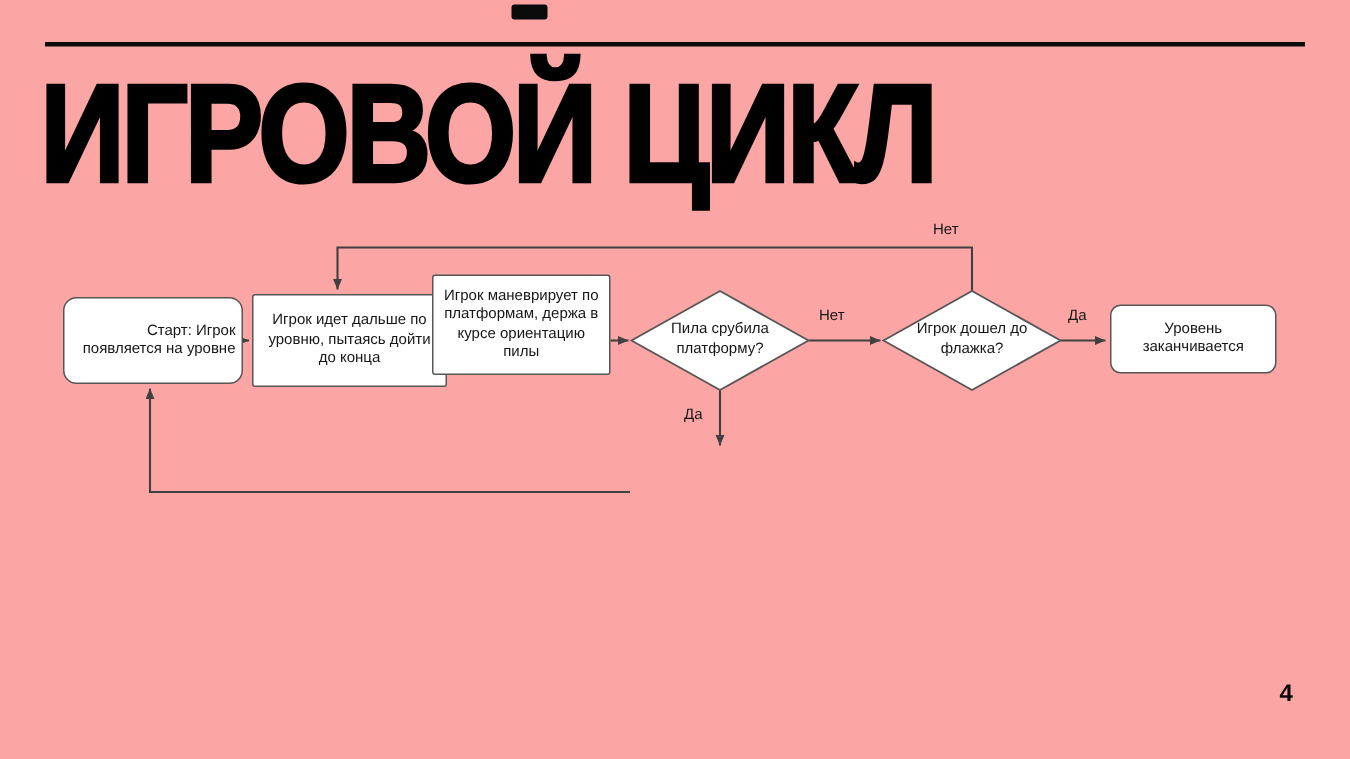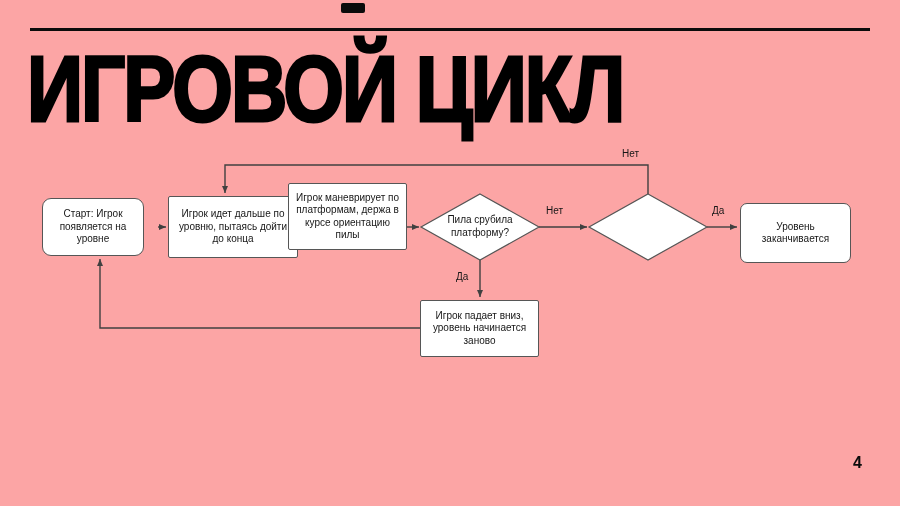--- a/index.html
+++ b/index.html
@@ -49,24 +49,24 @@
     display: flex;
     align-items: center;
     justify-content: center;
     text-align: center;
     font-size: 10px;
     line-height: 1.25;
     color: #161616;
     padding: 3px 4px;
     box-sizing: border-box;
   }
-  .node-start    { left: 42px;  top: 198px; width: 102px; height: 58px; border-radius: 9px; }
+  .node-start    { left: 42px;  top: 198px; width: 120px; height: 58px; border-radius: 9px; text-align: right; }
   .node-walk     { left: 168px; top: 196px; width: 130px; height: 62px; border-radius: 2px; }
   .node-maneuver { left: 288px; top: 183px; width: 119px; height: 67px; border-radius: 2px; }
-  .node-levelend { left: 740px; top: 203px; width: 111px; height: 60px; border-radius: 7px; }
+  .node-levelend { left: 740px; top: 203px; width: 111px; height: 46px; border-radius: 7px; }
   .node-fall     { left: 420px; top: 300px; width: 119px; height: 57px; border-radius: 2px; }
   .diamond-label {
     position: absolute;
     font-size: 10px;
     line-height: 1.25;
     color: #161616;
     text-align: center;
   }
   .diamond1-label { left: 425px; top: 214px; width: 110px; }
   .diamond2-label { left: 593px; top: 214px; width: 110px; }
@@ -126,28 +126,26 @@
     <div class="node node-walk">
       <span>Игрок идет дальше по уровню, пытаясь дойти до конца</span>
     </div>
 
     <div class="node node-maneuver">
       <span>Игрок маневрирует по платформам, держа в курсе ориентацию пилы</span>
     </div>
 
     <div class="diamond-label diamond1-label">Пила срубила платформу?</div>
 
+    <div class="diamond-label diamond2-label">Игрок дошел до флажка?</div>
 
     <div class="node node-levelend">
       <span>Уровень заканчивается</span>
     </div>
 
-    <div class="node node-fall">
-      <span>Игрок падает вниз, уровень начинается заново</span>
-    </div>
 
     <span class="edge-label lbl-saw-no">Нет</span>
     <span class="edge-label lbl-flag-yes">Да</span>
     <span class="edge-label lbl-saw-yes">Да</span>
     <span class="edge-label lbl-flag-no">Нет</span>
 
   </div>
 
   <div class="page-number">4</div>
 

